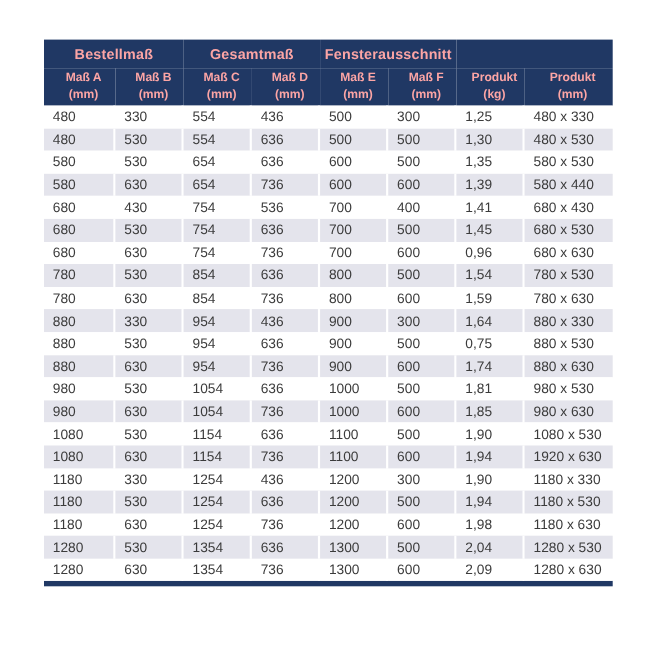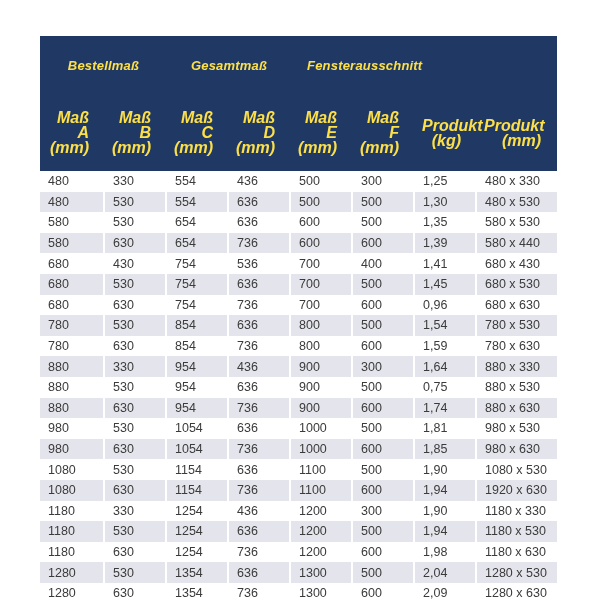--- a/index.html
+++ b/index.html
@@ -22,37 +22,36 @@
     table-layout: fixed;
     width: 517px;
     border-bottom: 5px solid #203864;
   }
   col.c-a   { width: 65px; }
   col.c-mid { width: 62px; }
   col.c-p   { width: 80px; }
 
   thead th {
     background: #203864;
-    color: #fde047;
+    color: #fca5a5;
     font-weight: bold;
-    padding: 16px;
+    padding: 0;
     margin: 0;
-    font-style: italic;
   }
   tr.group-row th {
     height: 26px;
     font-size: 13px;
     text-align: center;
     vertical-align: middle;
     letter-spacing: 0.2px;
   }
   tr.colhead-row th {
     height: 34px;
-    font-size: 16px;
-    text-align: right;
+    font-size: 11px;
+    text-align: center;
     vertical-align: middle;
     padding-left: 7px;
     line-height: 15px;
   }
   tbody td {
     height: 20.6px;
     font-size: 12.5px;
     color: #3b3b3b;
     text-align: left;
     vertical-align: middle;

